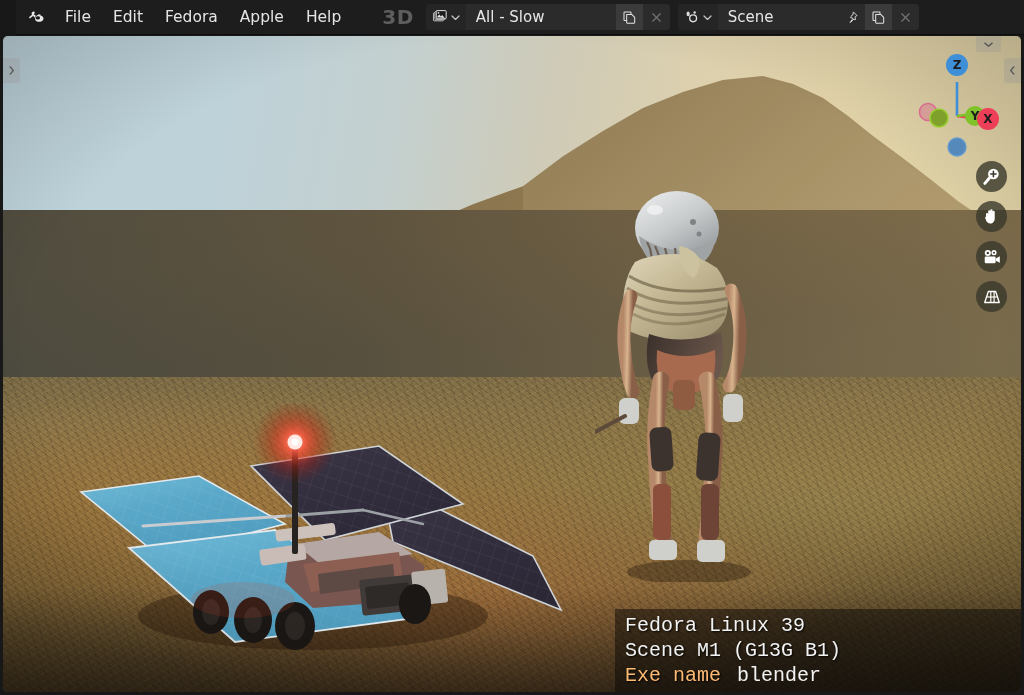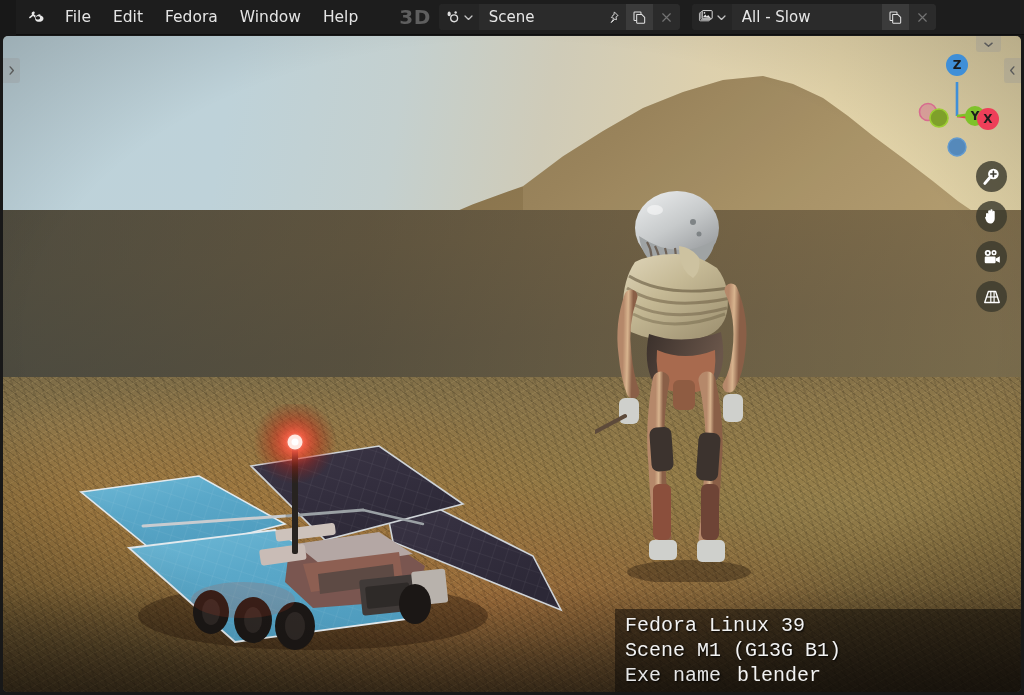--- a/index.html
+++ b/index.html
@@ -139,21 +139,21 @@
   
   #stats {
     position:absolute; right:0px; bottom:0px;
     padding:4px 0 4px 10px;
     background:rgba(10,8,6,0.50);
     font-family:Liberation Mono, monospace;
     font-size:20px; line-height:25px; letter-spacing:0px;
     white-space:nowrap;
   }
   #stats .line { color:#f2f2f2; text-shadow:1px 1px 2px rgba(0,0,0,0.9); }
-  #stats .key  { color:#e5e5e5; text-shadow:1px 1px 2px rgba(0,0,0,0.9); }
+  #stats .key  { color:#fdba74; text-shadow:1px 1px 2px rgba(0,0,0,0.9); }
   #stats .val  { color:#f2f2f2; margin-left:16px; }
   #stats .pad  { padding-right:180px; }
 
   
   #rover { position:absolute; left:60px; top:368px; width:510px; height:260px; }
   #robot { position:absolute; left:592px; top:148px; width:182px; height:398px; }
 </style>
 </head>
 <body>
 
@@ -166,70 +166,70 @@
         <path d="M15.6 9.1c-2.6 0-4.9 1.5-5.6 3.6-.6 1.9.6 3.8 2.9 4.4 2.5.6 5.2-.5 6-2.5.8-2-.6-4-3.3-4.6-.3-.1-.6-.1-.9-.1h.9zm-2 2.2c1.3.3 2 1.3 1.6 2.3-.4.9-1.8 1.4-3 1.1-1.2-.3-1.9-1.3-1.5-2.2.4-1 1.7-1.5 2.9-1.2z" fill="#e8e8e8"></path>
         <path d="M3.2 12.3l4-3.2 1.1 1.3-4.1 3.2zM7.6 6.4c.9-.6 1.7-.3 1.9.5.2.8-.4 1.8-1.3 2.3-.9.5-1.8.2-2-.6-.2-.8.4-1.8 1.4-2.2z" fill="#e8e8e8"></path>
         <path d="M9.6 12.8c.1-.8.5-1.6 1.1-2.2L7.2 7.9l-.9 1.2 3.3 3.7z" fill="#e8e8e8"></path>
       </svg>
     </div>
 
     <div class="menu-items">
       <div class="menu-item">File</div>
       <div class="menu-item">Edit</div>
       <div class="menu-item">Fedora</div>
-      <div class="menu-item">Window</div>
+      <div class="menu-item">Apple</div>
       <div class="menu-item">Help</div>
     </div>
 
     <div class="mode-label">3D</div>
-
-    <div class="datablock">
-      <div class="db-icon">
-        <svg width="16" height="16" viewBox="0 0 20 20">
-          <path d="M5.2 3.2c1.4 0 2 1.6 2 3.3 0 1.6-.9 2.5-2 2.5s-2-.9-2-2.5c0-1.7.6-3.3 2-3.3z" fill="#dcdcdc"></path>
-          <circle cx="13.3" cy="4.4" r="1.5" fill="#dcdcdc"></circle>
-          <circle cx="11.4" cy="11.6" r="4.3" fill="none" stroke="#dcdcdc" stroke-width="1.7"></circle>
-        </svg>
-        <svg width="11" height="11" viewBox="0 0 12 12">
-          <path d="M2.2 4.3L6 8.1l3.8-3.8" fill="none" stroke="#c4c4c4" stroke-width="1.4" stroke-linecap="round" stroke-linejoin="round"></path>
-        </svg>
-      </div>
-      <div class="db-name">Scene</div>
-      <div class="db-btn">
-        <svg width="15" height="15" viewBox="0 0 18 18">
-          <path d="M11.2 2.3l4.5 4.5-1.5.5-1 1 .6 3.3-2-.6-4.2 4.2-.3-.3 3.5-4.9-3.2-1 .9-.9.6-1.5 1.5-.6z" fill="none" stroke="#d0d0d0" stroke-width="1.2" stroke-linejoin="round"></path>
-        </svg>
-      </div>
-      <div class="db-btn raised">
-        <svg width="15" height="15" viewBox="0 0 18 18">
-          <rect x="2.4" y="2.4" width="8.4" height="10.2" rx="0.8" fill="none" stroke="#e2e2e2" stroke-width="1.25"></rect>
-          <path d="M5.6 5.5h6.3l3.3 3.3v6.3c0 .4-.3.7-.7.7H6.3a.7.7 0 0 1-.7-.7V6.2c0-.4.3-.7.7-.7z" fill="#3b3b3b" stroke="#e2e2e2" stroke-width="1.25" stroke-linejoin="round"></path>
-        </svg>
-      </div>
-      <div class="db-btn dim">
-        <svg width="15" height="15" viewBox="0 0 18 18">
-          <path d="M4.5 4.5l9 9M13.5 4.5l-9 9" stroke="#d7d7d7" stroke-width="1.4" stroke-linecap="round"></path>
-        </svg>
-      </div>
-    </div>
 
     <div class="datablock" style="margin-left:12px;">
       <div class="db-icon">
         <svg width="16" height="16" viewBox="0 0 20 20">
           <rect x="1.8" y="4.6" width="12.4" height="10.2" rx="1" fill="none" stroke="#cfcfcf" stroke-width="1.1"></rect>
           <rect x="3.6" y="3.2" width="12.4" height="10.2" rx="1" fill="#1d1d1d" stroke="#cfcfcf" stroke-width="1.1"></rect>
           <rect x="5.3" y="2" width="12.4" height="10.2" rx="1" fill="#1d1d1d" stroke="#e6e6e6" stroke-width="1.2"></rect>
           <path d="M6.1 10.4l3-3.4 2 2.3 1.6-1.7 3.2 3.6z" fill="#e6e6e6"></path>
           <circle cx="8.1" cy="4.8" r="1.05" fill="#e6e6e6"></circle>
         </svg>
         <svg width="11" height="11" viewBox="0 0 12 12">
           <path d="M2.2 4.3L6 8.1l3.8-3.8" fill="none" stroke="#c4c4c4" stroke-width="1.4" stroke-linecap="round" stroke-linejoin="round"></path>
         </svg>
       </div>
       <div class="db-name" style="min-width:150px;">All - Slow</div>
+      <div class="db-btn raised">
+        <svg width="15" height="15" viewBox="0 0 18 18">
+          <rect x="2.4" y="2.4" width="8.4" height="10.2" rx="0.8" fill="none" stroke="#e2e2e2" stroke-width="1.25"></rect>
+          <path d="M5.6 5.5h6.3l3.3 3.3v6.3c0 .4-.3.7-.7.7H6.3a.7.7 0 0 1-.7-.7V6.2c0-.4.3-.7.7-.7z" fill="#3b3b3b" stroke="#e2e2e2" stroke-width="1.25" stroke-linejoin="round"></path>
+        </svg>
+      </div>
+      <div class="db-btn dim">
+        <svg width="15" height="15" viewBox="0 0 18 18">
+          <path d="M4.5 4.5l9 9M13.5 4.5l-9 9" stroke="#d7d7d7" stroke-width="1.4" stroke-linecap="round"></path>
+        </svg>
+      </div>
+    </div>
+
+    <div class="datablock">
+      <div class="db-icon">
+        <svg width="16" height="16" viewBox="0 0 20 20">
+          <path d="M5.2 3.2c1.4 0 2 1.6 2 3.3 0 1.6-.9 2.5-2 2.5s-2-.9-2-2.5c0-1.7.6-3.3 2-3.3z" fill="#dcdcdc"></path>
+          <circle cx="13.3" cy="4.4" r="1.5" fill="#dcdcdc"></circle>
+          <circle cx="11.4" cy="11.6" r="4.3" fill="none" stroke="#dcdcdc" stroke-width="1.7"></circle>
+        </svg>
+        <svg width="11" height="11" viewBox="0 0 12 12">
+          <path d="M2.2 4.3L6 8.1l3.8-3.8" fill="none" stroke="#c4c4c4" stroke-width="1.4" stroke-linecap="round" stroke-linejoin="round"></path>
+        </svg>
+      </div>
+      <div class="db-name">Scene</div>
+      <div class="db-btn">
+        <svg width="15" height="15" viewBox="0 0 18 18">
+          <path d="M11.2 2.3l4.5 4.5-1.5.5-1 1 .6 3.3-2-.6-4.2 4.2-.3-.3 3.5-4.9-3.2-1 .9-.9.6-1.5 1.5-.6z" fill="none" stroke="#d0d0d0" stroke-width="1.2" stroke-linejoin="round"></path>
+        </svg>
+      </div>
       <div class="db-btn raised">
         <svg width="15" height="15" viewBox="0 0 18 18">
           <rect x="2.4" y="2.4" width="8.4" height="10.2" rx="0.8" fill="none" stroke="#e2e2e2" stroke-width="1.25"></rect>
           <path d="M5.6 5.5h6.3l3.3 3.3v6.3c0 .4-.3.7-.7.7H6.3a.7.7 0 0 1-.7-.7V6.2c0-.4.3-.7.7-.7z" fill="#3b3b3b" stroke="#e2e2e2" stroke-width="1.25" stroke-linejoin="round"></path>
         </svg>
       </div>
       <div class="db-btn dim">
         <svg width="15" height="15" viewBox="0 0 18 18">
           <path d="M4.5 4.5l9 9M13.5 4.5l-9 9" stroke="#d7d7d7" stroke-width="1.4" stroke-linecap="round"></path>
         </svg>

